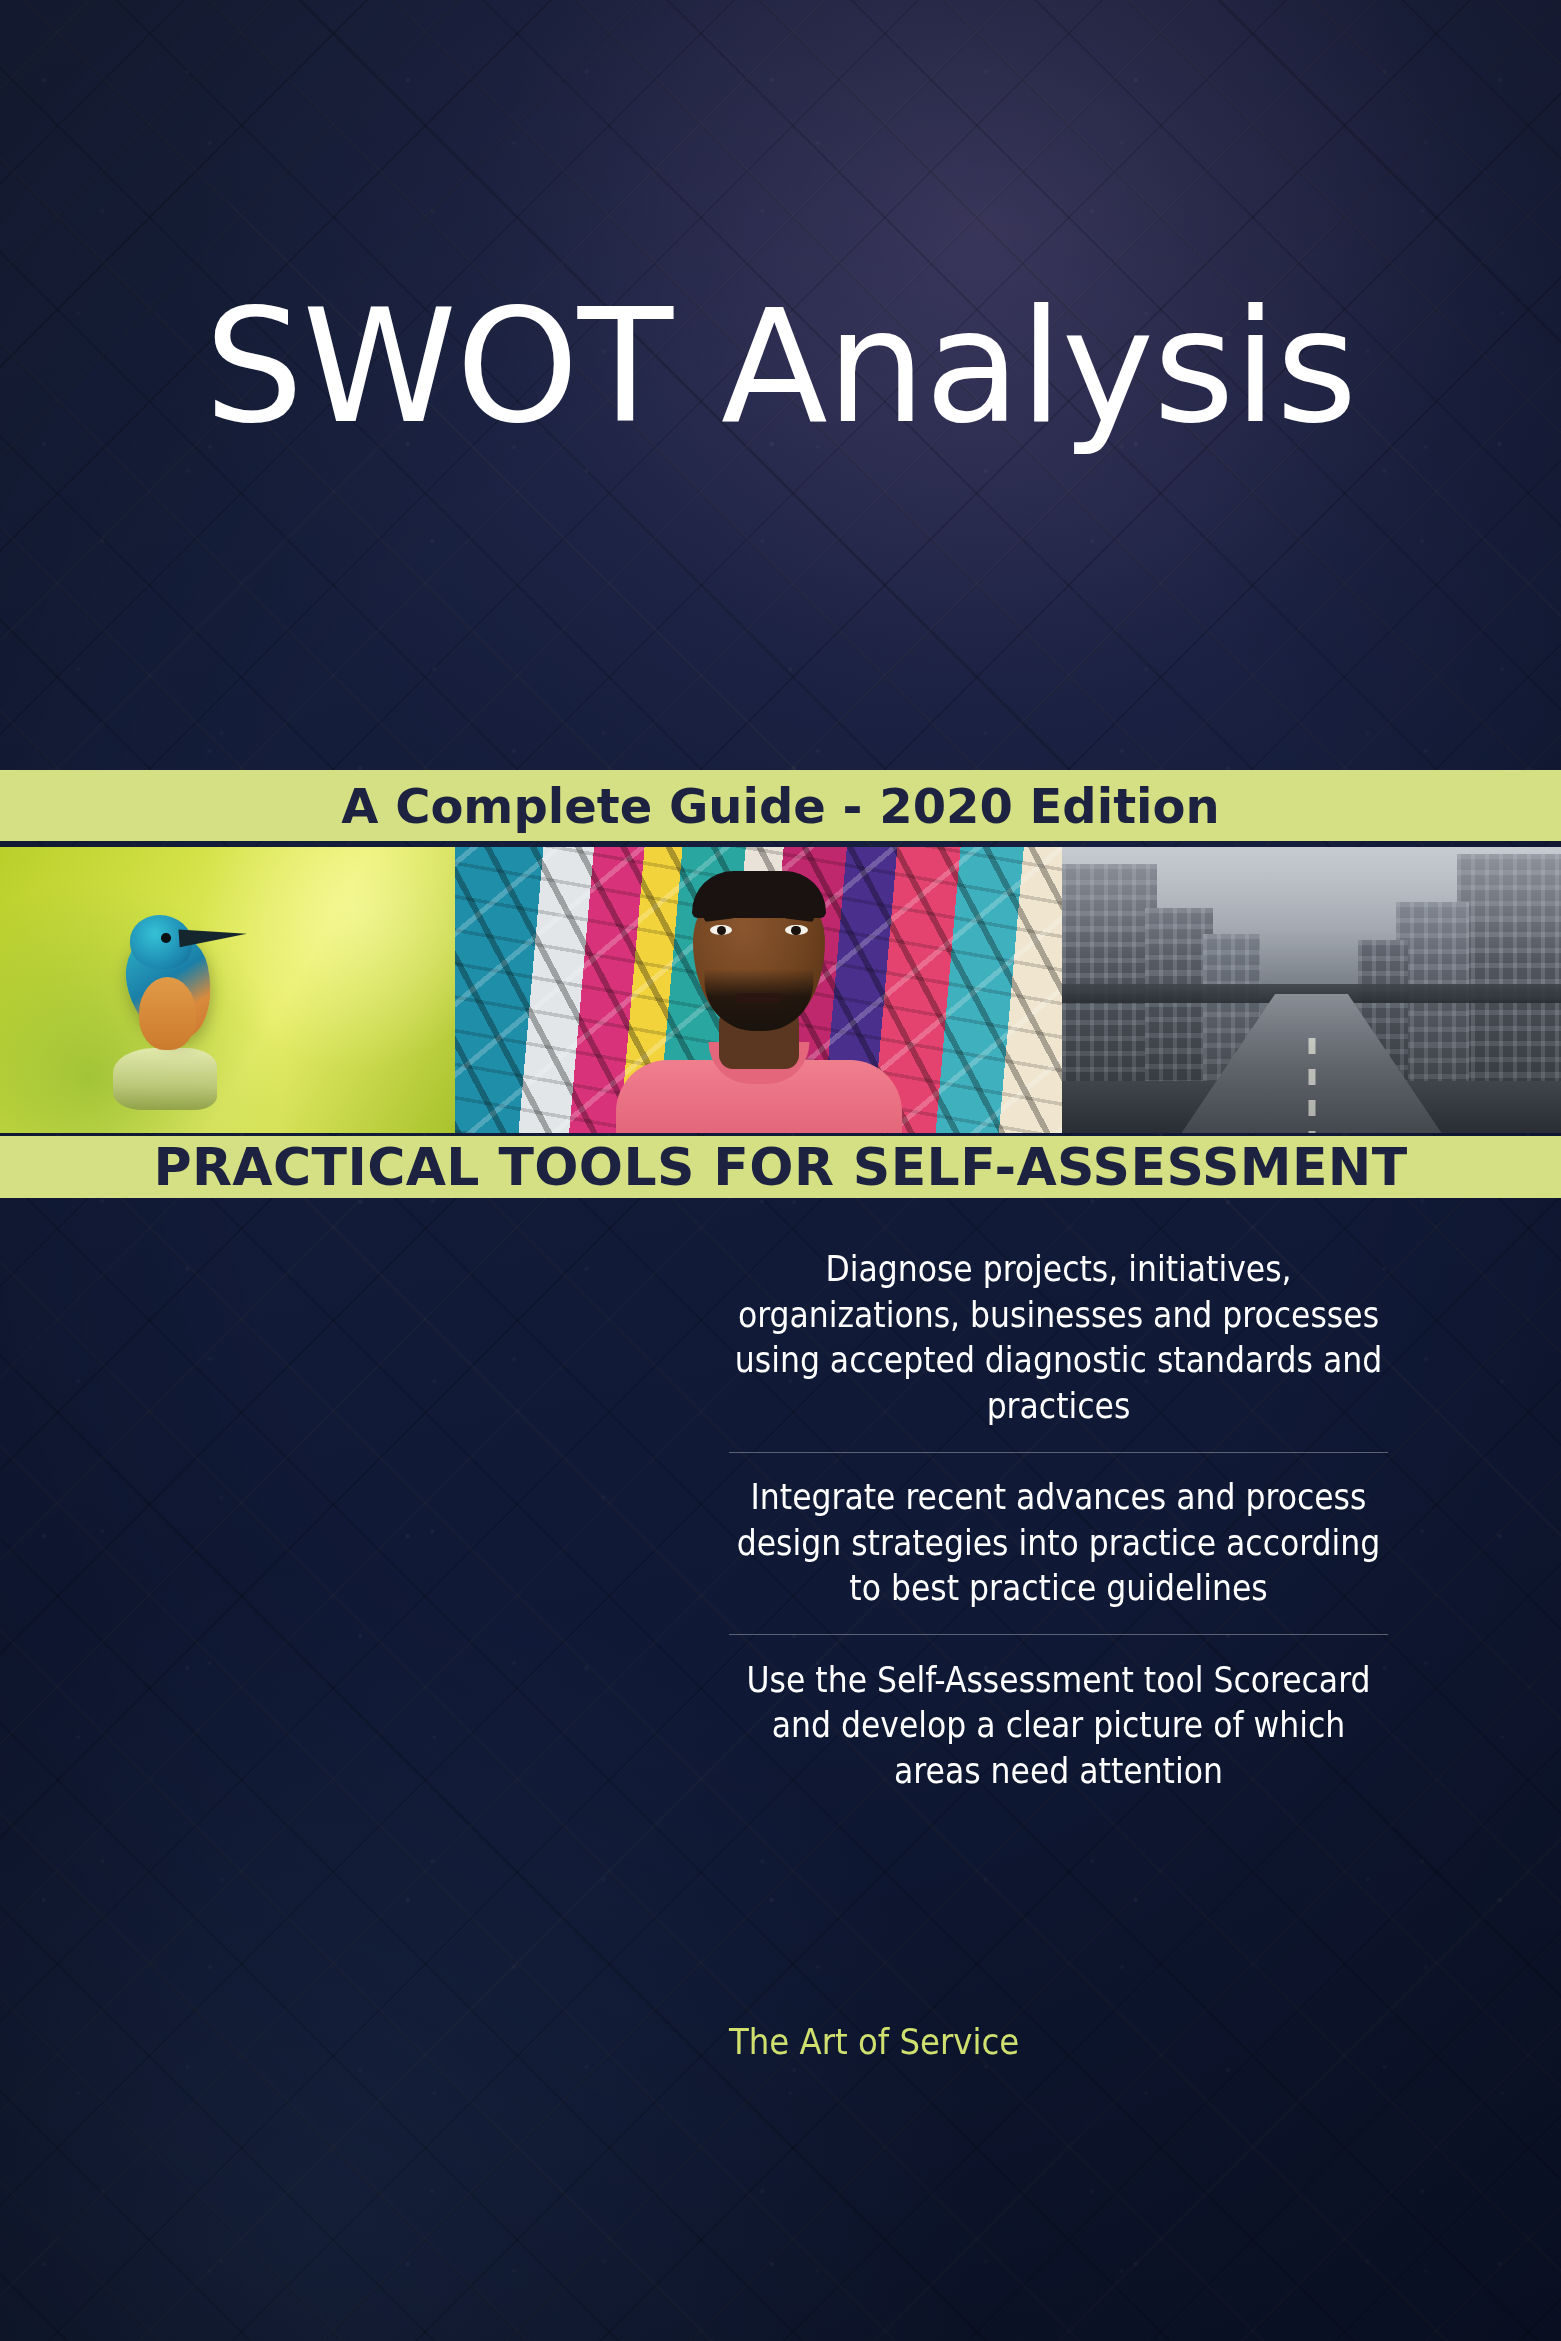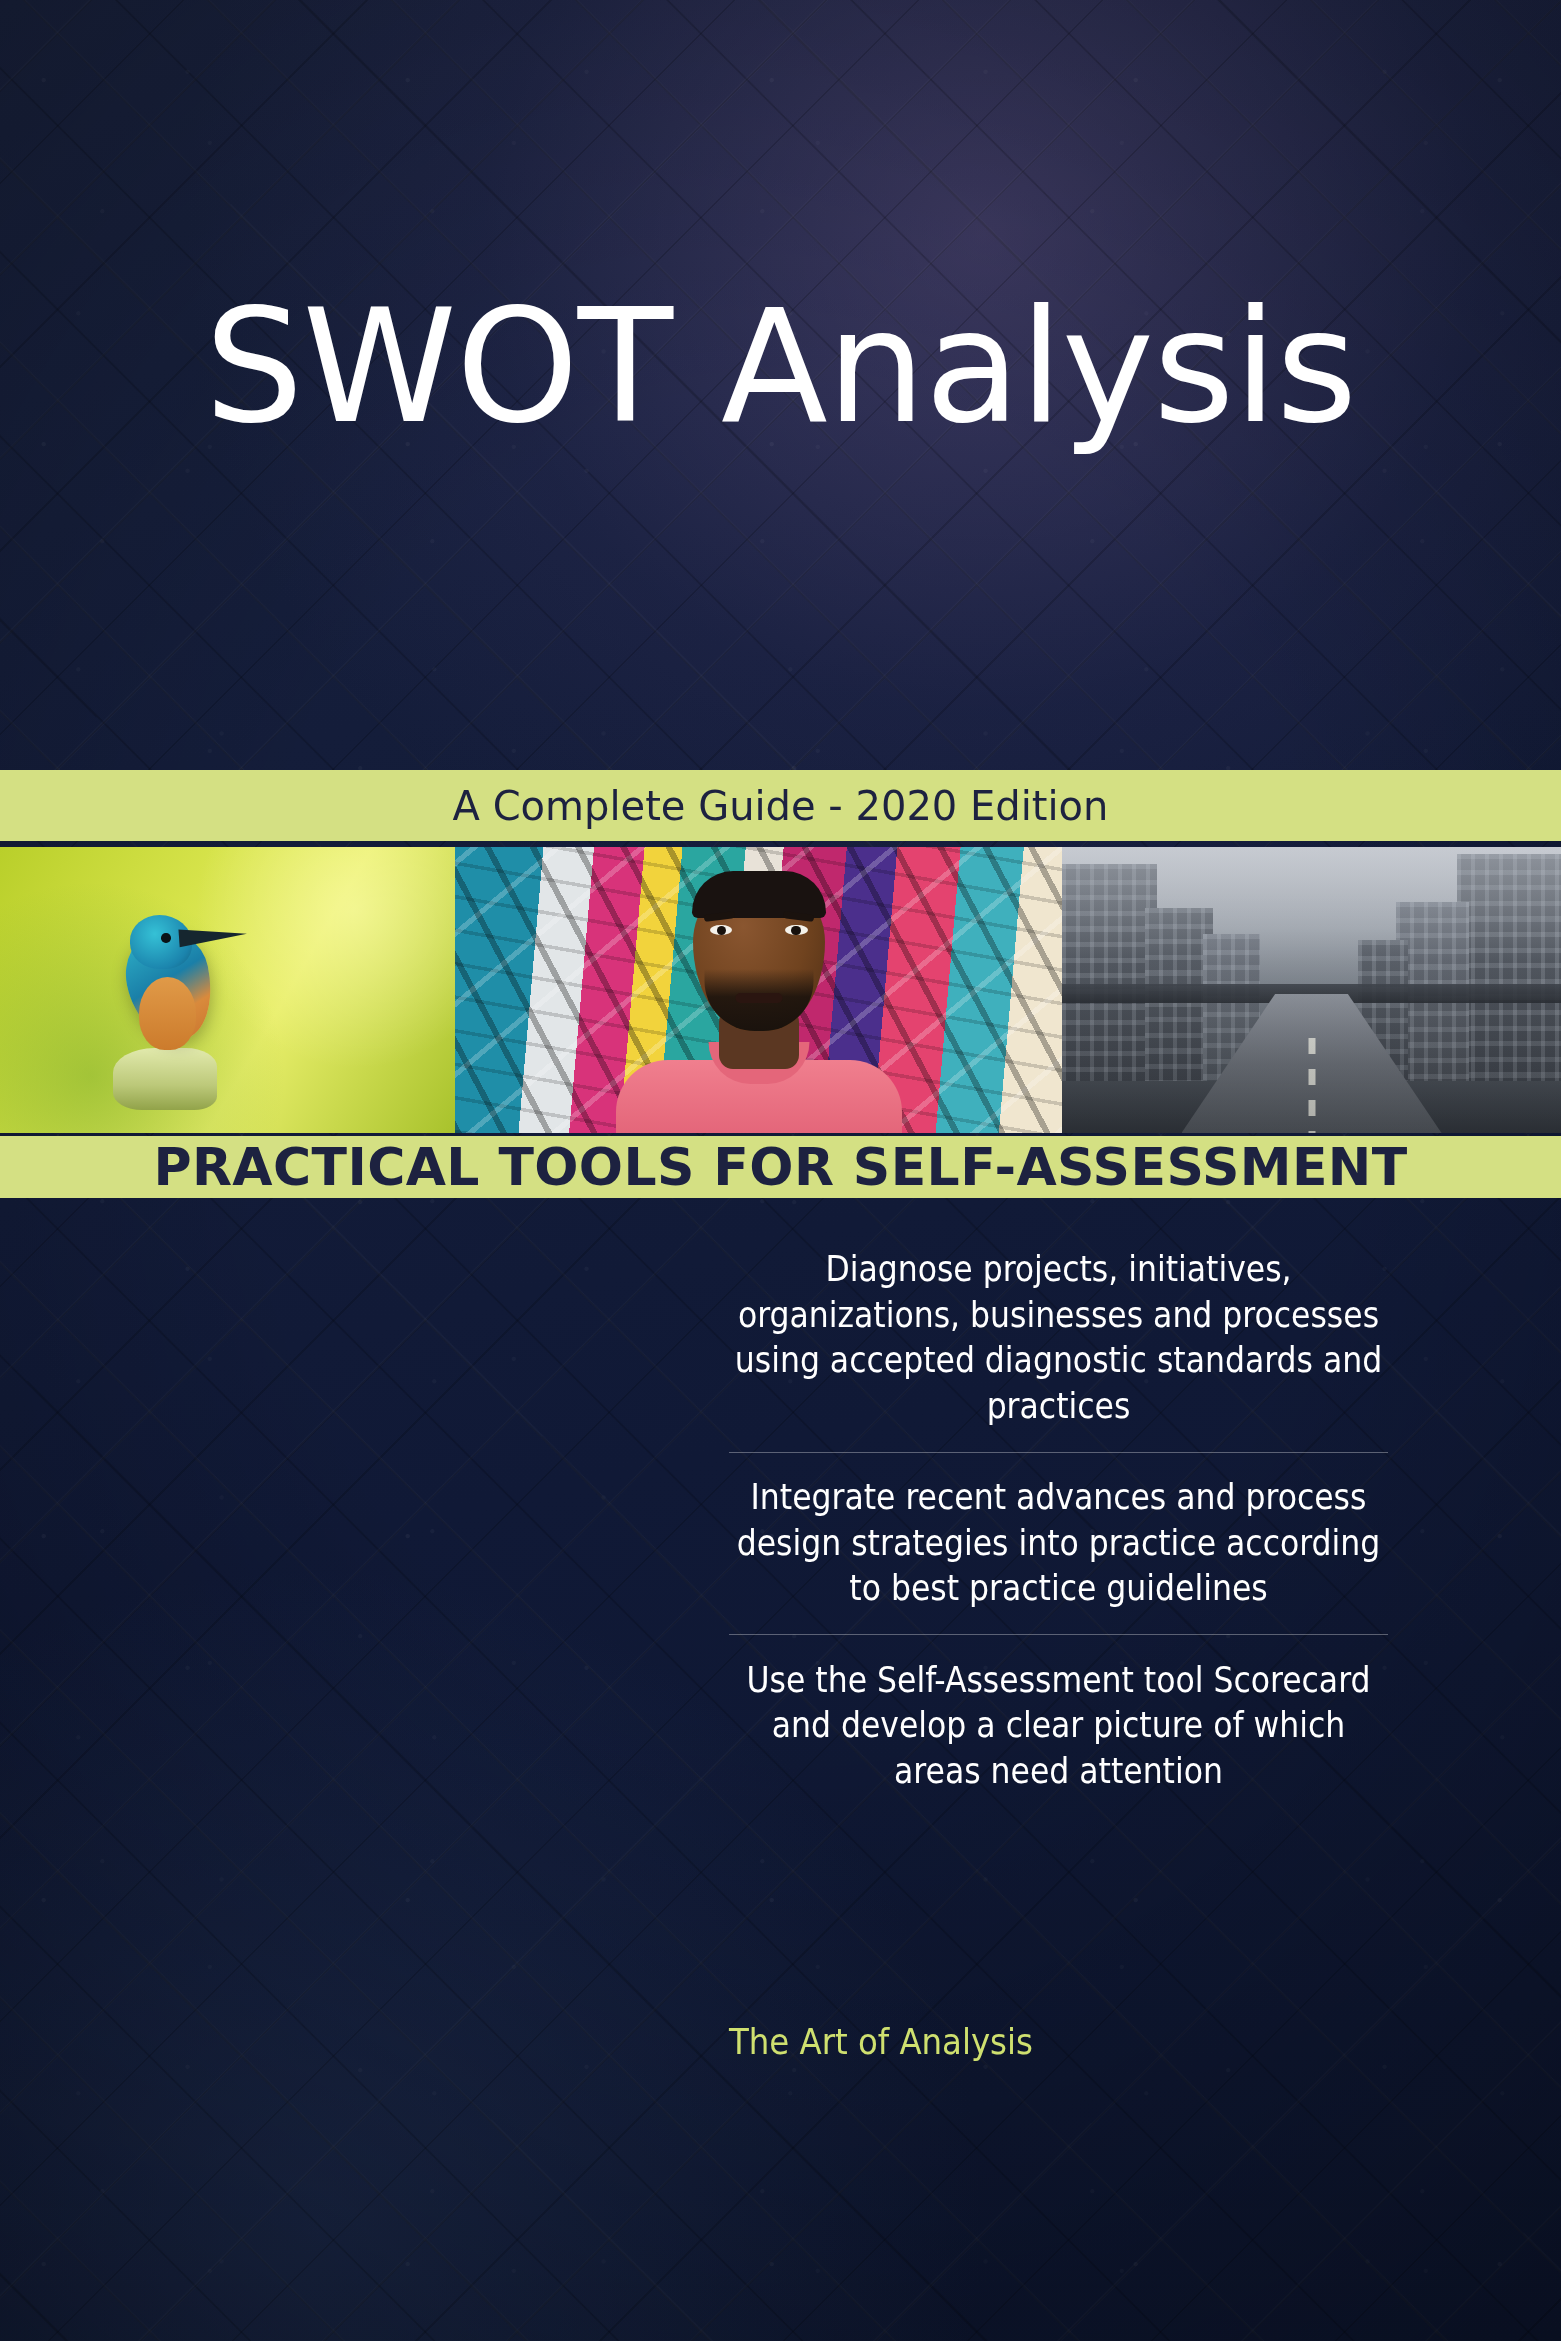--- a/index.html
+++ b/index.html
@@ -89,22 +89,22 @@
     display: flex;
     align-items: center;
     justify-content: center;
   }
   .green-bar.subtitle-bar {
     top: 770px;
     height: 71px;
   }
   .subtitle-text {
     color: #1d2240;
-    font-size: 40px;
-    font-weight: normal;
+    font-size: 48px;
+    font-weight: bold;
     letter-spacing: 0px;
     white-space: nowrap;
     font-family: "DejaVu Sans", sans-serif;
   }
   .green-bar.tagline-bar {
     top: 1136px;
     height: 62px;
   }
   .tagline-text {
     color: #1d2240;
@@ -488,16 +488,16 @@
   <div class="green-bar tagline-bar">
     <span class="tagline-text">PRACTICAL TOOLS FOR SELF-ASSESSMENT</span>
   </div>
 
   <div class="bullets">
     <p class="bullet">Diagnose projects, initiatives, organizations, businesses and processes using accepted diagnostic standards and practices</p>
     <p class="bullet">Integrate recent advances and process design strategies into practice according to best practice guidelines</p>
     <p class="bullet">Use the Self-Assessment tool Scorecard and develop a clear picture of which areas need attention</p>
   </div>
 
-  <div class="publisher">The Art of Analysis</div>
+  <div class="publisher">The Art of Service</div>
 
 </div>
 
 
 </body></html>

